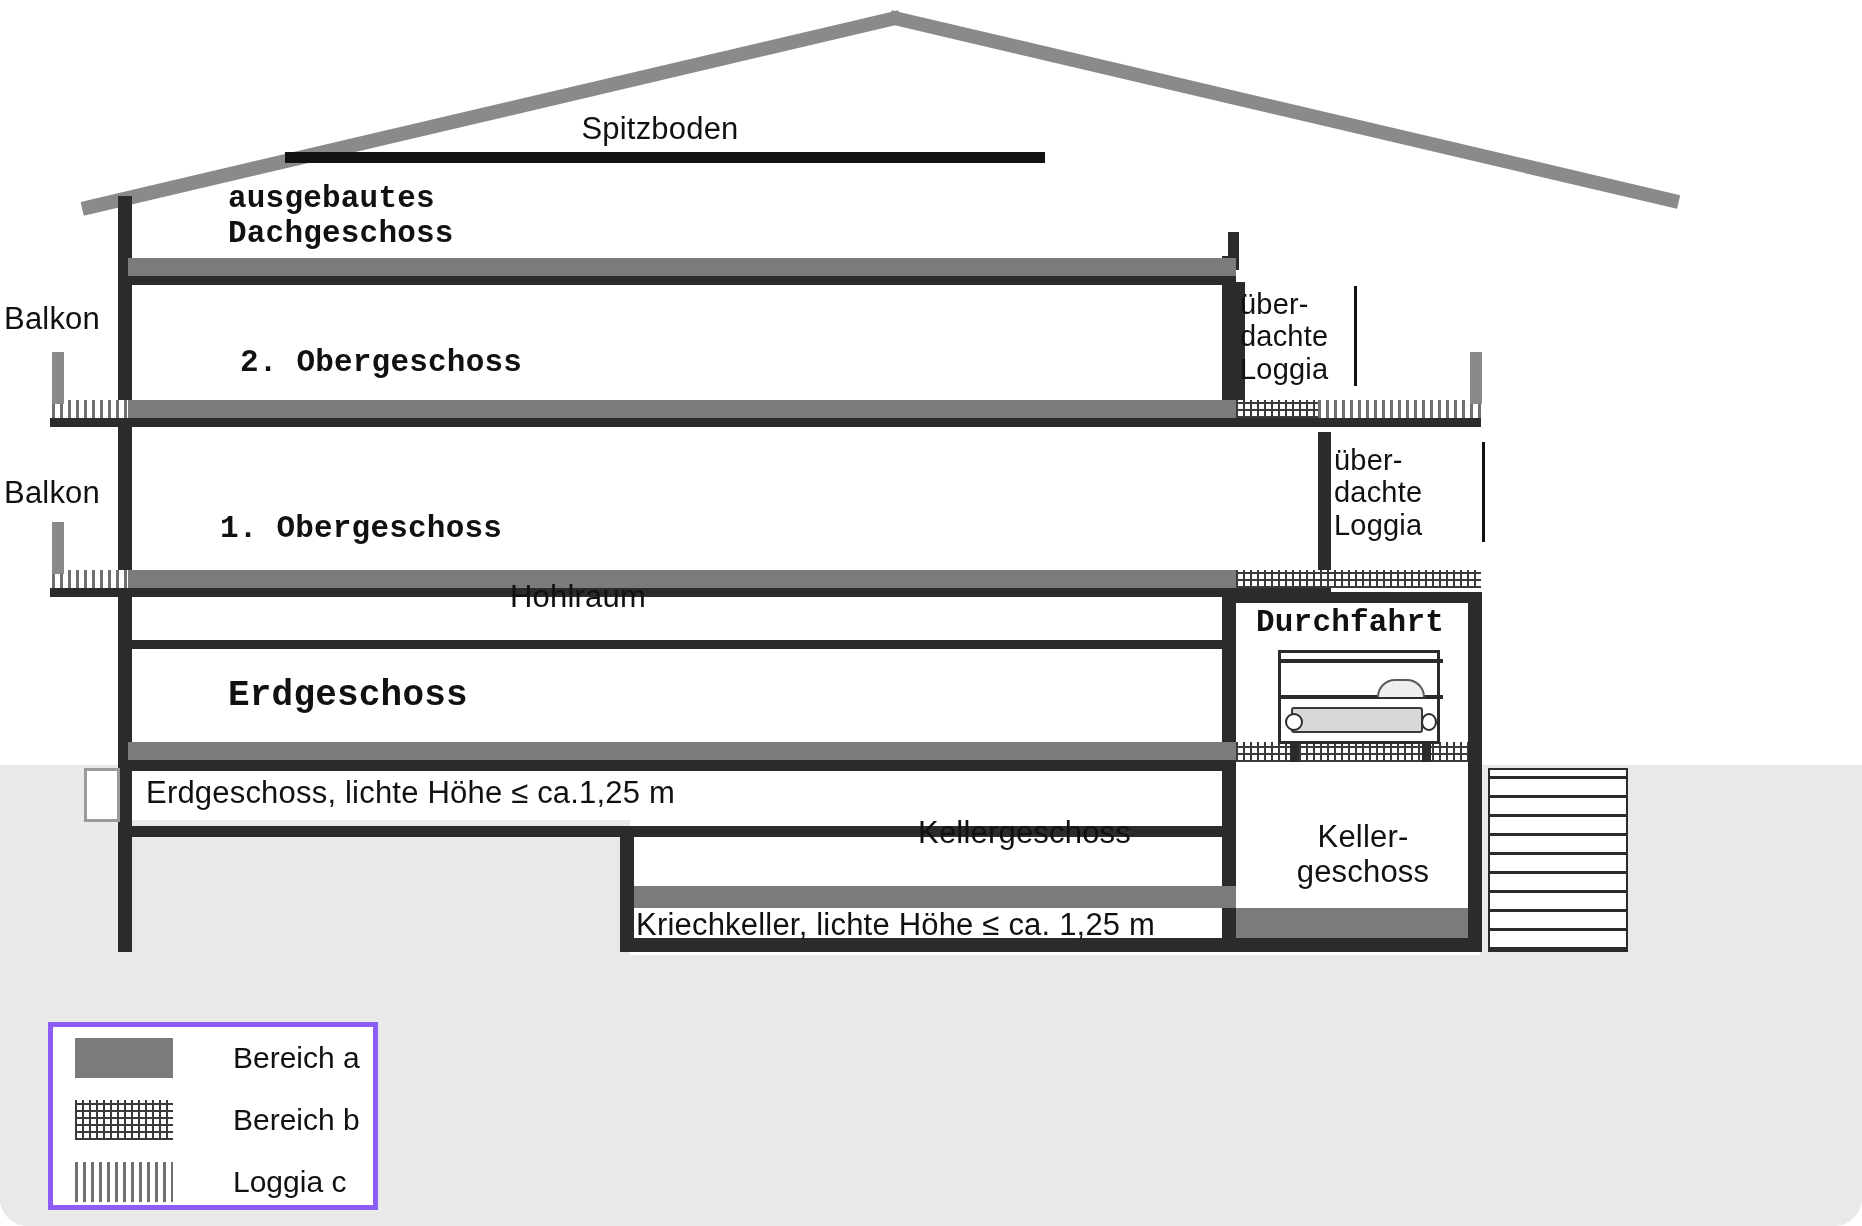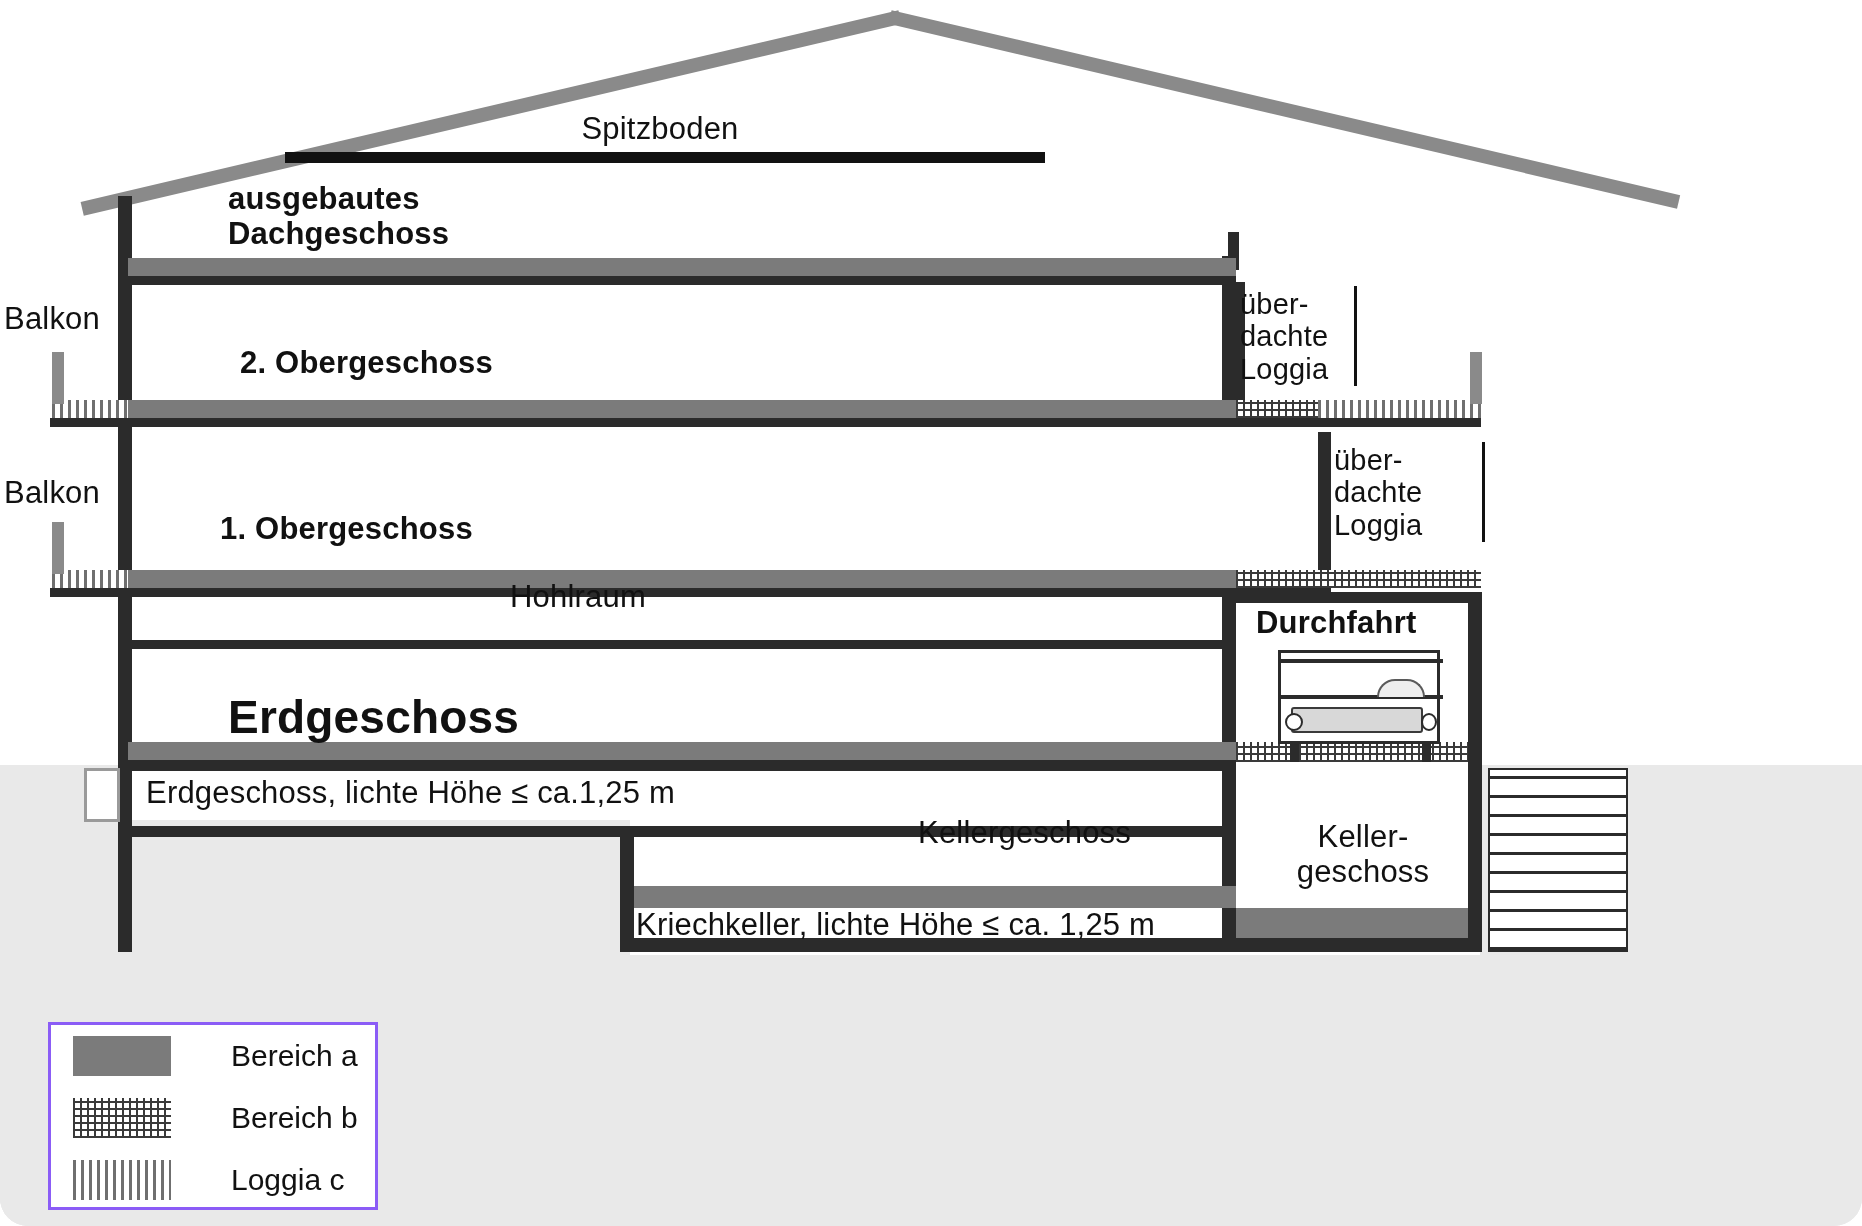--- a/index.html
+++ b/index.html
@@ -46,27 +46,27 @@
   }
 
   
   .lbl{
     color:#111;
     font-size:31px;
     line-height:1.12;
     white-space:pre;
     letter-spacing:0.2px;
   }
-  .lbl.bold{font-weight:bold;}
+  .lbl.bold{font-weight:bold;font-family:Liberation Mono, monospace;}
   .lbl.c{text-align:center;}
 
   
   #legend{
     background:#ffffff;
-    border:3px solid #8b5cf6;
+    border:5px solid #8b5cf6;
     box-sizing:border-box;
   }
   .legrow{display:flex;align-items:center;height:62px;}
   .legsw{width:98px;height:40px;margin-left:22px;box-sizing:border-box;}
   .legsw.a{background:#7b7b7b;}
   .legtxt{margin-left:60px;font-size:30px;color:#111;white-space:pre;}
 
   
   .carbox{border:3px solid #2b2b2b;box-sizing:border-box;background:#fff;}
   .carline{background:#2b2b2b;}
@@ -167,21 +167,21 @@
 
   <div class="abs lbl bold" style="left:228px;top:182px;width:420px;">ausgebautes
 Dachgeschoss</div>
 
   <div class="abs lbl bold" style="left:240px;top:346px;width:420px;">2. Obergeschoss</div>
 
   <div class="abs lbl bold" style="left:220px;top:512px;width:420px;">1. Obergeschoss</div>
 
   <div class="abs lbl" style="left:510px;top:580px;width:320px;">Hohlraum</div>
 
-  <div class="abs lbl bold" style="left:228px;top:692px;width:420px;font-size:46px;">Erdgeschoss</div>
+  <div class="abs lbl bold" style="left:228px;top:676px;width:420px;font-size:36px;">Erdgeschoss</div>
 
   <div class="abs lbl" style="left:146px;top:776px;width:760px;">Erdgeschoss, lichte Höhe ≤ ca.1,25 m</div>
 
   <div class="abs lbl" style="left:636px;top:908px;width:760px;">Kriechkeller, lichte Höhe ≤ ca. 1,25 m</div>
 
   <div class="abs lbl" style="left:918px;top:816px;width:400px;">Kellergeschoss</div>
 
   <div class="abs lbl c" style="left:1258px;top:820px;width:210px;">Keller-
 geschoss</div>
 

